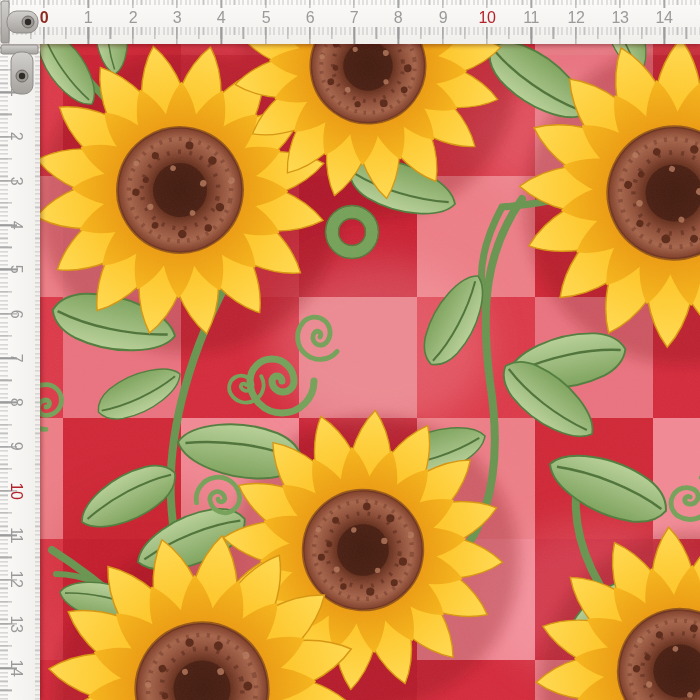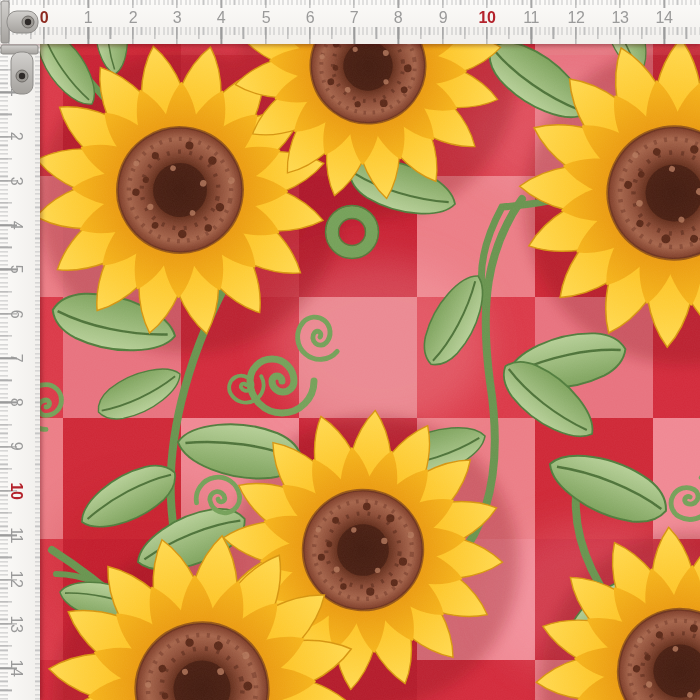--- a/index.html
+++ b/index.html
@@ -26,21 +26,21 @@
   #tb-cm  {left:0;right:0;top:27px;height:17px;background-image:repeating-linear-gradient(to right,#9b9b9b 0 1.4px,transparent 1.4px 44.3px);background-position-x:43.4px;}
   
   #lt-mm  {top:0;bottom:0;left:0;width:8px; background-image:repeating-linear-gradient(to bottom,#c3c3c3 0 1.1px,transparent 1.1px 4.43px);background-position-y:3.4px;}
   #lt-half{top:0;bottom:0;left:0;width:12px;background-image:repeating-linear-gradient(to bottom,#aeaeae 0 1.3px,transparent 1.3px 22.15px);background-position-y:3.4px;}
   #lt-cm  {top:0;bottom:0;left:0;width:17px;background-image:repeating-linear-gradient(to bottom,#9b9b9b 0 1.4px,transparent 1.4px 44.3px);background-position-y:3.4px;}
   #lr-mm  {top:0;bottom:0;right:0;width:5px;background-image:repeating-linear-gradient(to bottom,#c6c6c6 0 1.1px,transparent 1.1px 4.43px);background-position-y:3.4px;}
 
   .rnum{position:absolute;top:10px;font-size:16px;line-height:1;color:#9a9a9a;
         transform:translateX(-50%);letter-spacing:-.5px;}
   .rnum.zero{color:#8d2a20;font-weight:700;}
-  .rnum.ten {color:#b4232c;font-weight:700;}
+  .rnum.ten {color:#b4232c;font-weight:400;}
   #ruler-left .rnum{top:auto;left:16px;transform:translate(-50%,-50%) rotate(90deg);}
 
   .hook{position:absolute;z-index:5;}
   #hook-top{left:0;top:0;}
   #hook-left{left:0;top:44px;}
 </style>
 </head>
 <body>
 
 <div id="stage">

